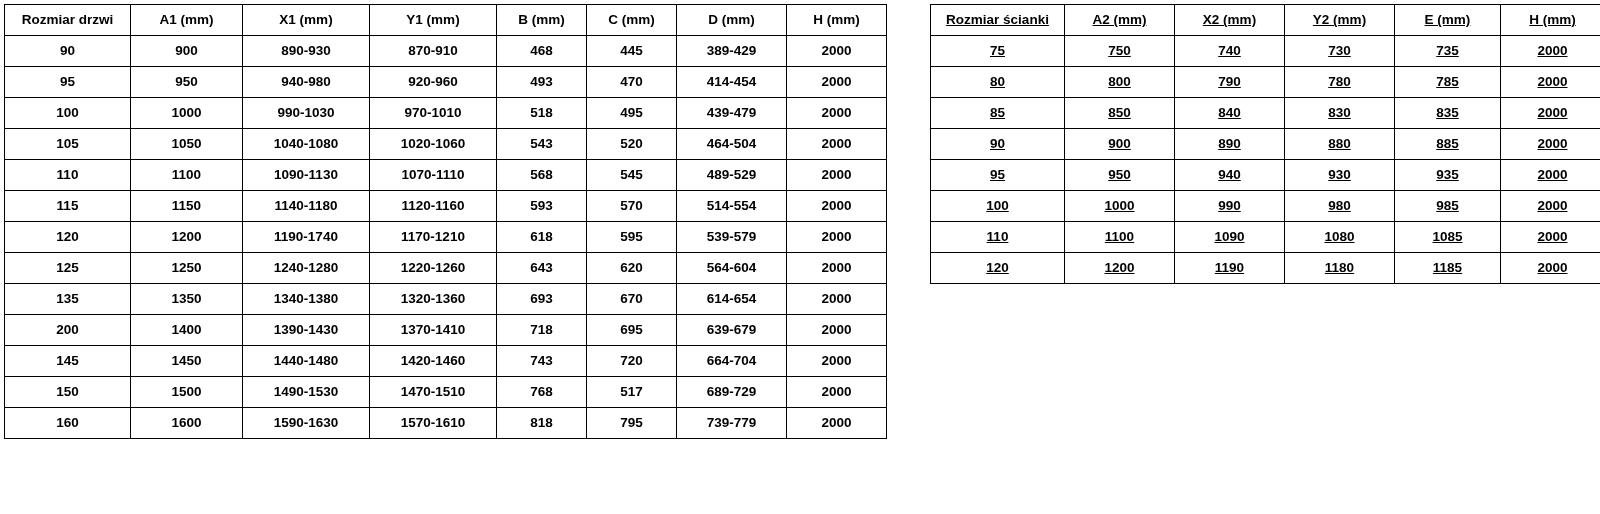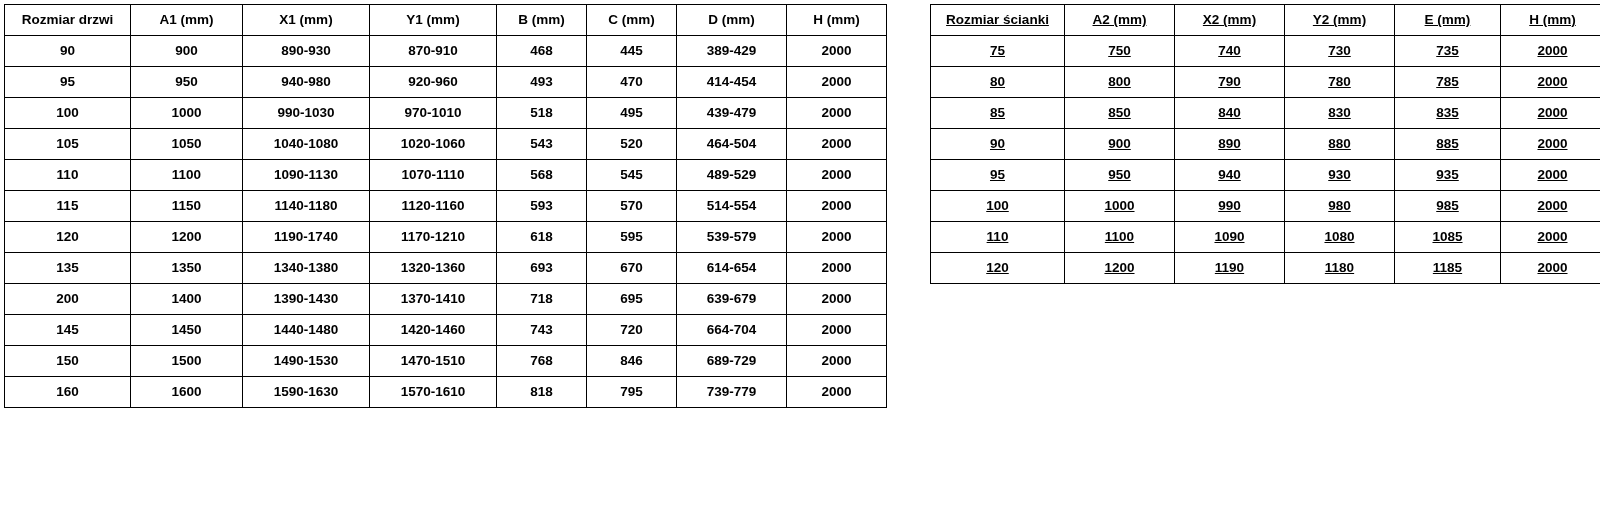--- a/index.html
+++ b/index.html
@@ -160,20 +160,30 @@
           <td>120</td>
           <td>1200</td>
           <td>1190-1740</td>
           <td>1170-1210</td>
           <td>618</td>
           <td>595</td>
           <td>539-579</td>
           <td>2000</td>
         </tr>
         <tr>
+          <td>125</td>
+          <td>1250</td>
+          <td>1240-1280</td>
+          <td>1220-1260</td>
+          <td>643</td>
+          <td>620</td>
+          <td>564-604</td>
+          <td>2000</td>
+        </tr>
+        <tr>
           <td>135</td>
           <td>1350</td>
           <td>1340-1380</td>
           <td>1320-1360</td>
           <td>693</td>
           <td>670</td>
           <td>614-654</td>
           <td>2000</td>
         </tr>
         <tr>
@@ -195,21 +205,21 @@
           <td>720</td>
           <td>664-704</td>
           <td>2000</td>
         </tr>
         <tr>
           <td>150</td>
           <td>1500</td>
           <td>1490-1530</td>
           <td>1470-1510</td>
           <td>768</td>
-          <td>846</td>
+          <td>517</td>
           <td>689-729</td>
           <td>2000</td>
         </tr>
         <tr>
           <td>160</td>
           <td>1600</td>
           <td>1590-1630</td>
           <td>1570-1610</td>
           <td>818</td>
           <td>795</td>

